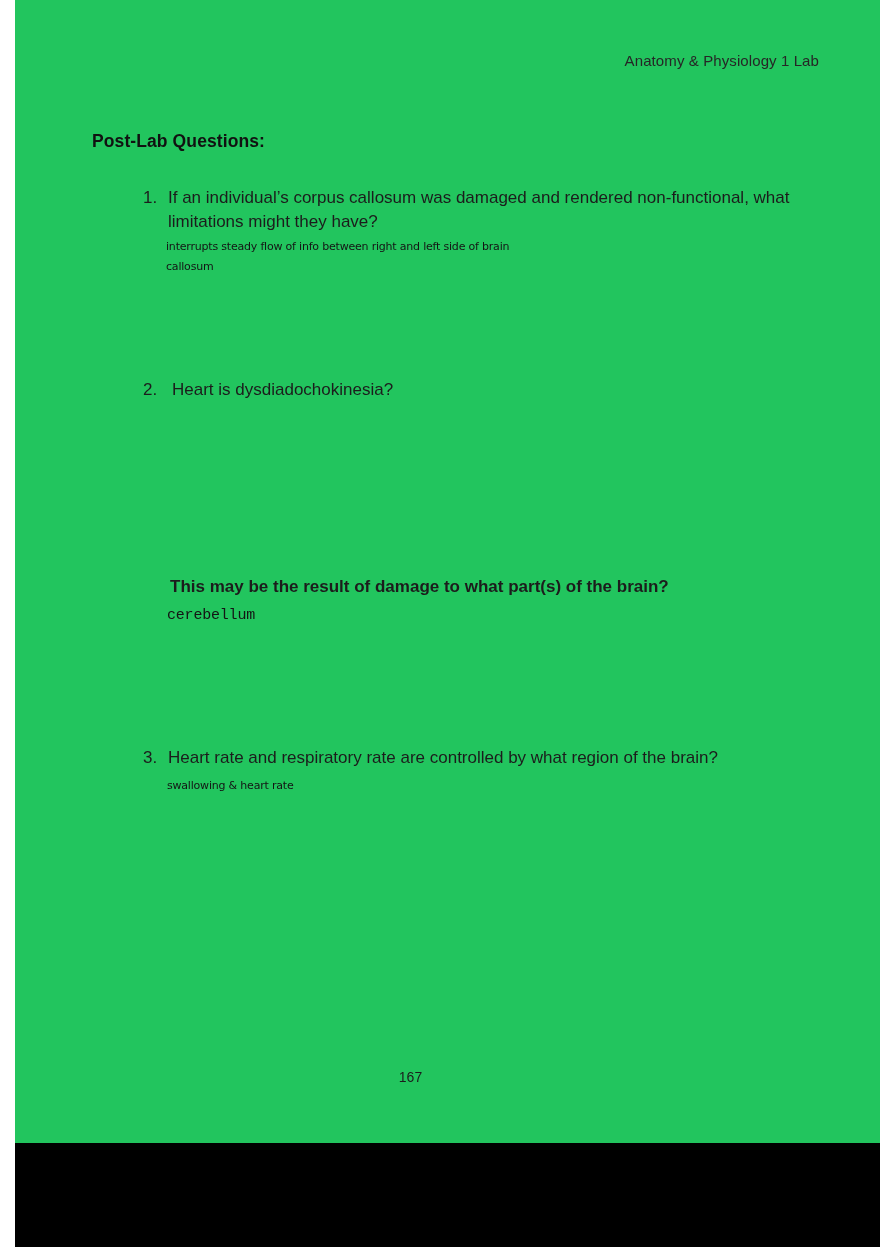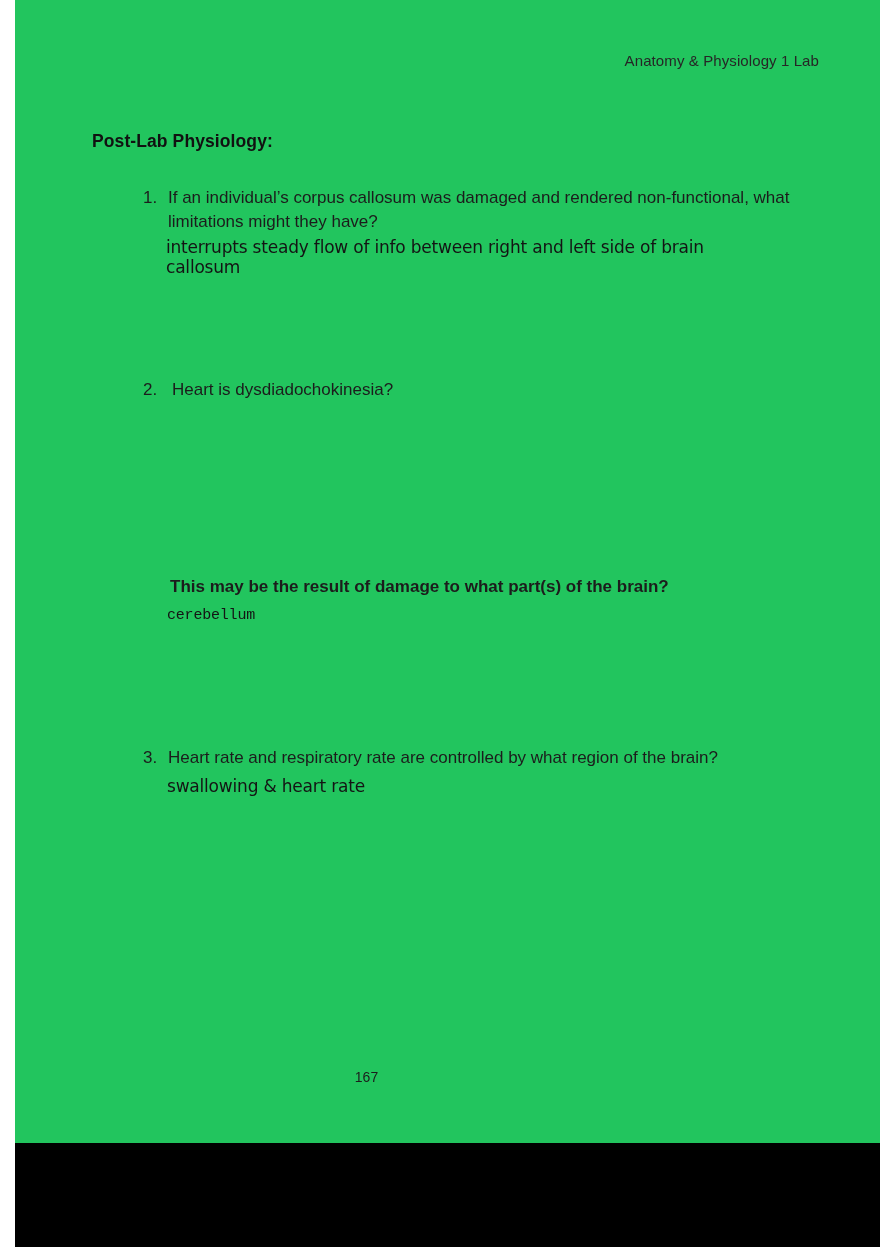--- a/index.html
+++ b/index.html
@@ -54,55 +54,56 @@
     left: 155px;
     top: 575px;
     font-size: 17px;
     line-height: 24px;
     color: #1c1c1c;
     font-weight: bold;
   }
   .answer {
     position: absolute;
     font-family: "DejaVu Sans", sans-serif;
-    font-size: 17px;
+    font-size: 11px;
     line-height: 20px;
     letter-spacing: -0.2px;
     color: #141414;
   }
   .a1 { left: 151px; top: 237px; }
   .a2 { left: 152px; top: 404px; }
   .a2b { left: 152px; top: 606px; font-size: 15px; font-family: Liberation Mono, monospace; }
   .a3 { left: 152px; top: 776px; }
   .page-number {
     position: absolute;
     left: 0;
     top: 1069px;
     width: 703px;
     text-align: center;
     font-size: 14px;
     color: #1c1c1c;
+    padding-left: 44px;
   }
   .bottom-bar {
     position: absolute;
     left: 0;
     top: 1143px;
     width: 880px;
     height: 104px;
     background: #000000;
   }
 </style>
 </head>
 <body>
 
 <div class="page">
 
   <div class="doc-header">Anatomy &amp; Physiology 1 Lab</div>
 
-  <div class="section-title">Post-Lab Physiology:</div>
+  <div class="section-title">Post-Lab Questions:</div>
 
   <div class="question" style="top:186px">
     <span class="qnum">1.</span>
     <span class="qtext">If an individual’s corpus callosum was damaged and rendered non-functional, what limitations might they have?</span>
   </div>
 
   <div class="answer a1">
     <div>interrupts steady flow of info between right and left side of brain</div>
     <div>callosum</div>
   </div>

